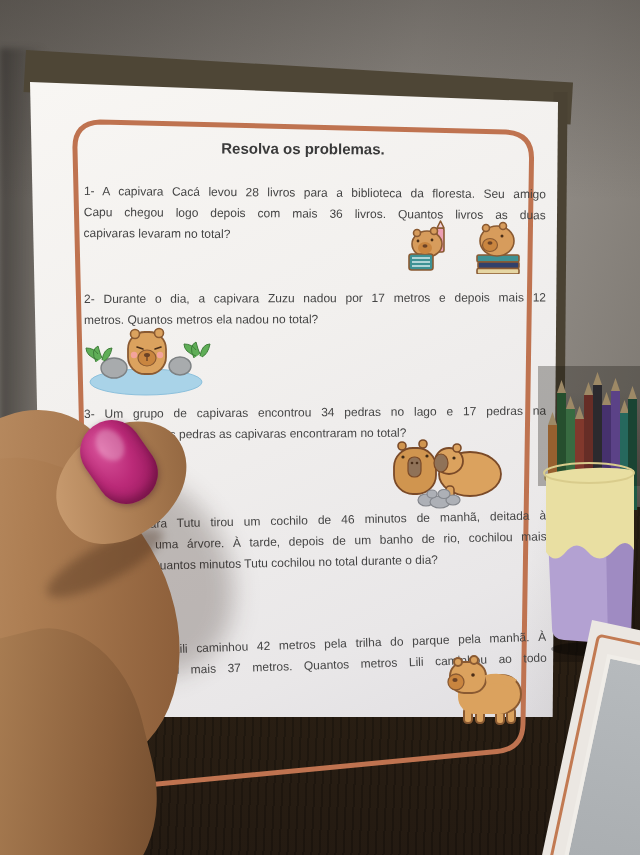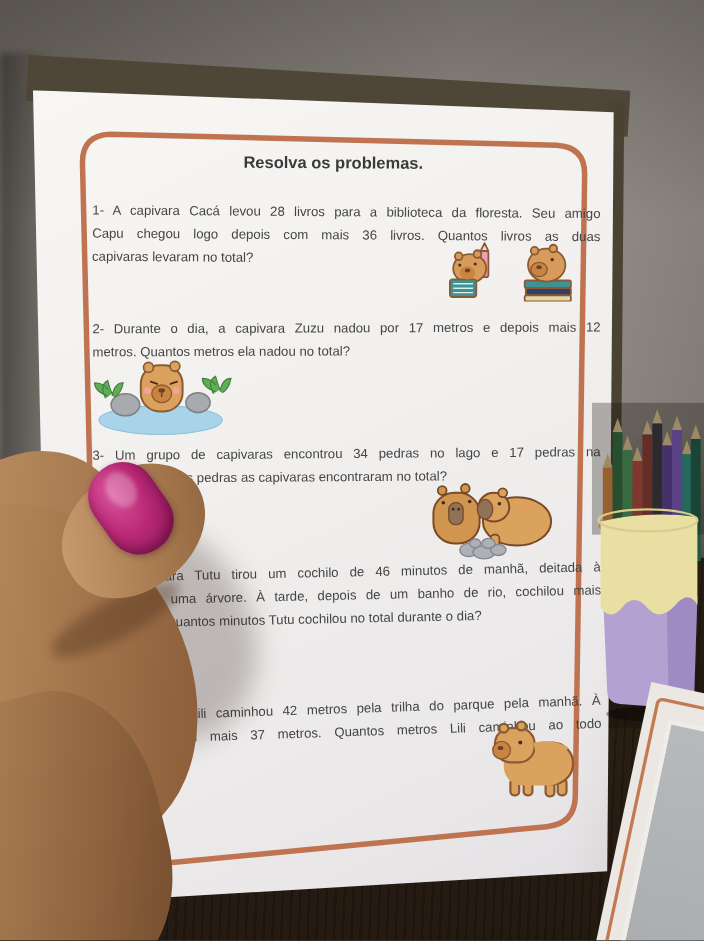--- a/index.html
+++ b/index.html
@@ -13,21 +13,21 @@
     background:
       repeating-linear-gradient(91deg,rgba(0,0,0,.22) 0 2px,rgba(0,0,0,0) 2px 8px),
       linear-gradient(175deg,#3a2c1d 0%,#2a1f13 40%,#211811 100%);}
   .right-shadow{left:538px;top:392px;width:102px;height:270px;
     background:linear-gradient(180deg,rgba(25,18,12,0),rgba(25,18,12,.45) 45%,rgba(25,18,12,.55));}
   .left-shadow{left:0;top:48px;width:46px;height:440px;filter:blur(3px);
     background:linear-gradient(90deg,rgba(20,18,16,.42),rgba(20,18,16,0));}
   .board-band{left:26px;top:50px;width:548px;height:42px;background:#4e4636;
     transform:rotate(3.4deg);transform-origin:top left;}
   .board-sliver{left:552px;top:92px;width:14px;height:352px;background:#4a4233;transform:rotate(.5deg);}
-  .paper{left:0;top:0;width:640px;height:855px;
+  .paper{left:0;top:0;width:640px;height:717px;
     clip-path:polygon(30px 82px,558px 102px,552px 792px,46px 822px);
     background:
       linear-gradient(100deg,rgba(120,115,110,0) 82%,rgba(120,115,110,.22) 98%),
       linear-gradient(155deg,#f8f6f3 10%,#f2f0ee 45%,#e9e7e8 80%,#dedce0 100%);}
   .border-svg{left:0;top:0;width:640px;height:855px;}
   .title{left:75px;top:140px;width:456px;text-align:center;font-size:15px;font-weight:600;
     color:#3a3a3a;transform:rotate(.3deg);}
   .prob{width:462px;left:84px;transform-origin:left top;}
   .line{font-size:12px;line-height:21px;height:21px;overflow:hidden;color:#454545;
     text-align:justify;text-align-last:justify;}

